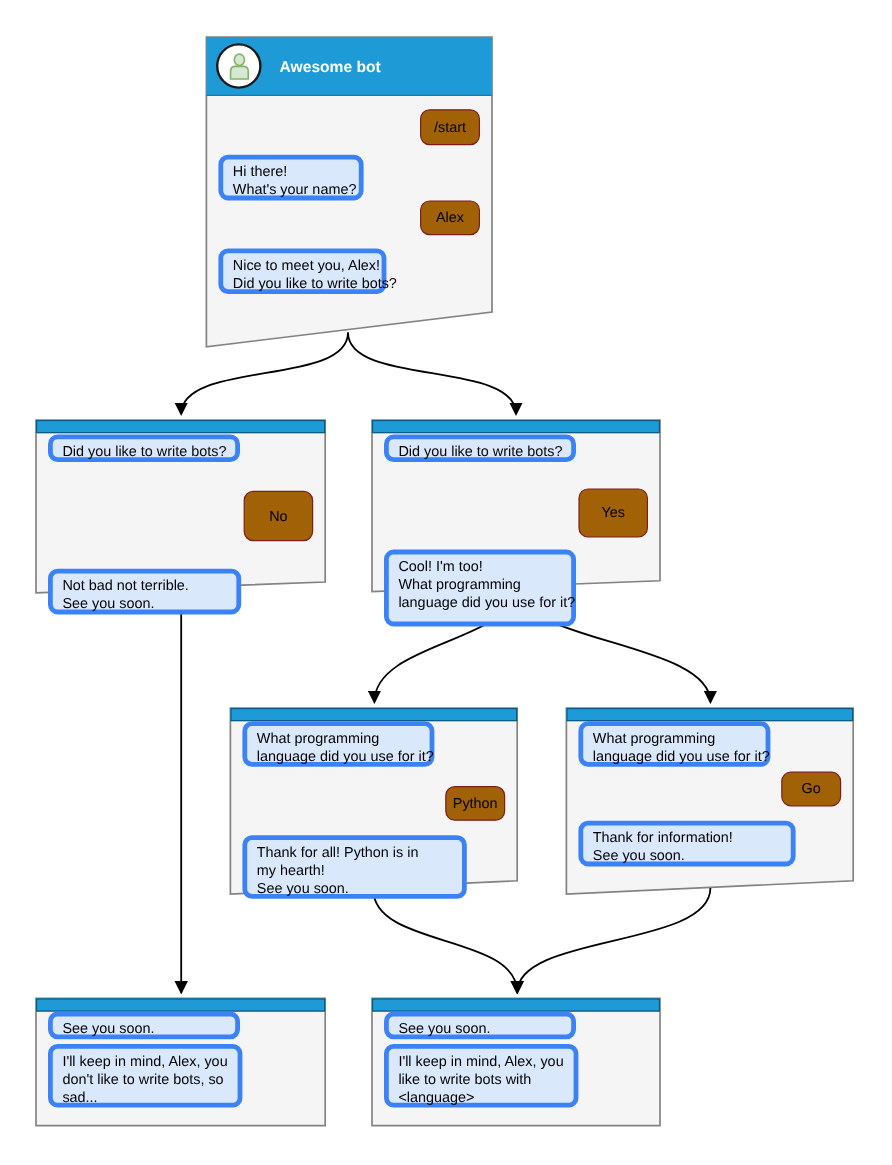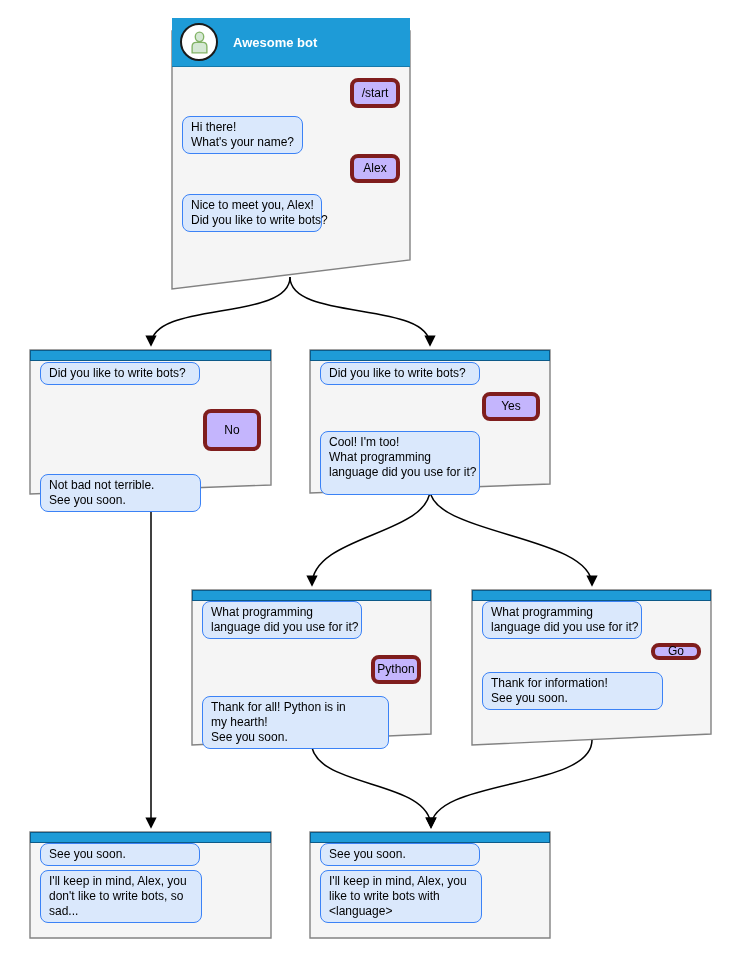--- a/index.html
+++ b/index.html
@@ -6,22 +6,22 @@
   body{font-family:"Liberation Sans",sans-serif;}
   .canvas{position:relative;width:743px;height:971px;overflow:hidden;}
   svg.layer{position:absolute;left:0;top:0;}
   .card{position:absolute;display:flex;flex-direction:column;}
   .card-header{height:48px;background:#1e9bd7;border-bottom:1px solid #1579ab;display:flex;align-items:center;flex:none;}
   .strip{height:11px;background:#1e9bd7;border:1px solid #0c5a88;box-sizing:border-box;flex:none;}
   .avatar{width:38px;height:38px;border-radius:50%;background:#ffffff;border:2px solid #1a1a1a;margin-left:8px;display:flex;align-items:center;justify-content:center;box-sizing:border-box;flex:none;}
   .title{color:#ffffff;font-weight:bold;font-size:13px;margin-left:15px;}
   .card-body{flex:1;display:flex;flex-direction:column;padding:0 10px;}
   .bubble{box-sizing:border-box;border-radius:8px;font-size:12px;line-height:15px;white-space:pre;color:#000;}
-  .bubble.bot{align-self:flex-start;background:#dae8fc;border:1px solid #3b82f6;padding:3px 8px;}
-  .bubble.user{align-self:flex-end;background:#c4b5fd;border:4px solid #7f1d1d;display:flex;align-items:center;justify-content:center;}
+  .bubble.bot{align-self:flex-start;background:#dae8fc;border:4px solid #3b82f6;padding:3px 8px;}
+  .bubble.user{align-self:flex-end;background:#a16207;border:1px solid #7f1d1d;display:flex;align-items:center;justify-content:center;}
 </style>
 </head>
 <body>
 
 <div class="canvas">
 
   <svg class="layer" width="743" height="971" viewBox="0 0 743 971">
     <defs>
       <marker id="arrow" viewBox="0 0 10 10" refX="8.5" refY="5" markerWidth="7.5" markerHeight="7.5" orient="auto-start-reverse">
         <path d="M0,0 L10,5 L0,10 z" fill="#000"></path>
@@ -38,21 +38,21 @@
 
     <path d="M290,277 C290,322 151,300 151,345" fill="none" stroke="#000" stroke-width="1.5" marker-end="url(#arrow)"></path>
     <path d="M290,277 C290,322 430,300 430,345" fill="none" stroke="#000" stroke-width="1.5" marker-end="url(#arrow)"></path>
     <path d="M430,489 C430,535 312,535 312,585" fill="none" stroke="#000" stroke-width="1.5" marker-end="url(#arrow)"></path>
     <path d="M430,489 C430,535 592,535 592,585" fill="none" stroke="#000" stroke-width="1.5" marker-end="url(#arrow)"></path>
     <path d="M151,490 L151,827" fill="none" stroke="#000" stroke-width="1.5" marker-end="url(#arrow)"></path>
     <path d="M311,741 C311,790 431,778 431,827" fill="none" stroke="#000" stroke-width="1.5" marker-end="url(#arrow)"></path>
     <path d="M592,740 C592,790 431,778 431,827" fill="none" stroke="#000" stroke-width="1.5" marker-end="url(#arrow)"></path>
   </svg>
 
-  <div class="card" style="left:172px;top:18px;width:238px;height:255px">
+  <div class="card" style="left:172px;top:31px;width:238px;height:255px">
     <div class="card-header">
       <div class="avatar">
         <svg width="27" height="27" viewBox="0 0 30 30">
           <ellipse cx="15" cy="8.7" rx="4.7" ry="5.3" fill="#d5e8d4" stroke="#82b366" stroke-width="1.5"></ellipse>
           <path d="M6.8,26.5 L6.8,19.5 Q6.8,14.8 11.2,14.8 L18.8,14.8 Q23.2,14.8 23.2,19.5 L23.2,26.5 Z" fill="#d5e8d4" stroke="#82b366" stroke-width="1.5"></path>
         </svg>
       </div>
       <div class="title">Awesome bot</div>
     </div>
     <div class="card-body">
@@ -72,21 +72,21 @@
       <div class="bubble user" style="width:58px;height:42px;margin-top:24px">No</div>
       <div class="bubble bot" style="width:161px;height:38px;margin-top:23px">Not bad not terrible.
 See you soon.</div>
     </div>
   </div>
 
   <div class="card" style="left:310px;top:350px;width:240px;height:135px">
     <div class="strip"></div>
     <div class="card-body">
       <div class="bubble bot" style="width:160px;height:23px;margin-top:1px">Did you like to write bots?</div>
-      <div class="bubble user" style="width:58px;height:29px;margin-top:7px">Yes</div>
+      <div class="bubble user" style="width:58px;height:41px;margin-top:22px">Yes</div>
       <div class="bubble bot" style="width:160px;height:64px;margin-top:10px">Cool! I'm too!
 What programming
 language did you use for it?</div>
     </div>
   </div>
 
   <div class="card" style="left:192px;top:590px;width:239px;height:145px">
     <div class="strip"></div>
     <div class="card-body">
       <div class="bubble bot" style="width:160px;height:38px;margin-top:0">What programming
@@ -96,21 +96,21 @@
 my hearth!
 See you soon.</div>
     </div>
   </div>
 
   <div class="card" style="left:472px;top:590px;width:239px;height:145px">
     <div class="strip"></div>
     <div class="card-body">
       <div class="bubble bot" style="width:160px;height:38px;margin-top:0">What programming
 language did you use for it?</div>
-      <div class="bubble user" style="width:50px;height:17px;margin-top:4px">Go</div>
+      <div class="bubble user" style="width:50px;height:29px;margin-top:4px">Go</div>
       <div class="bubble bot" style="width:181px;height:38px;margin-top:12px">Thank for information!
 See you soon.</div>
     </div>
   </div>
 
   <div class="card" style="left:30px;top:832px;width:241px;height:106px">
     <div class="strip"></div>
     <div class="card-body">
       <div class="bubble bot" style="width:160px;height:23px;margin-top:0">See you soon.</div>
       <div class="bubble bot" style="width:162px;height:53px;margin-top:4px">I'll keep in mind, Alex, you

